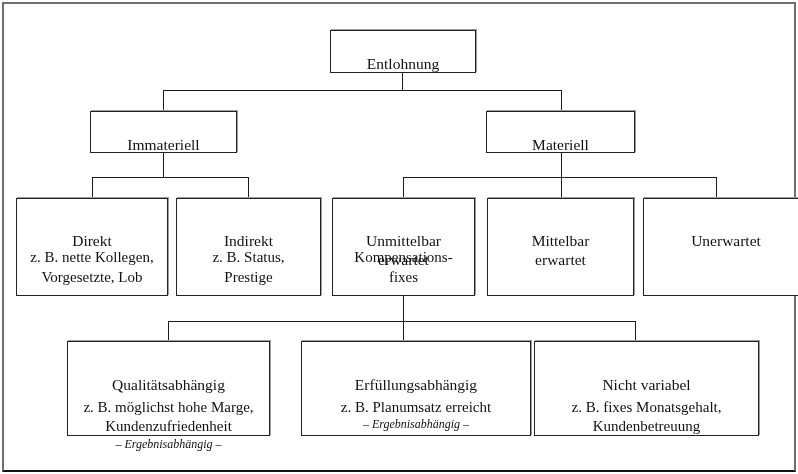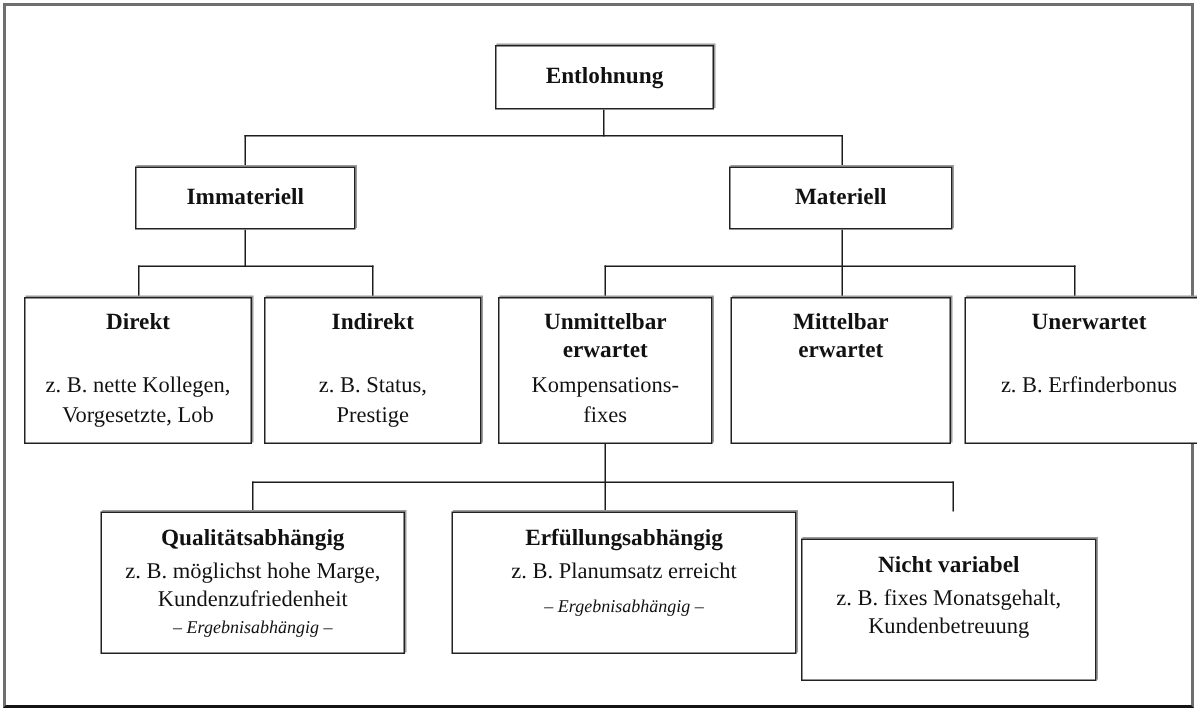--- a/index.html
+++ b/index.html
@@ -22,24 +22,25 @@
     background:#fff;
     border:1px solid #222;
     box-shadow:1px -1px 0 #9c9c9c;
     box-sizing:border-box;
     text-align:center;
     display:flex;
     flex-direction:column;
     align-items:center;
   }
   .box .title{
-    font-weight:bold;
+    font-weight:normal;
     font-size:15.5px;
     line-height:1.22;
     white-space:pre-line;
+    margin-top:26px;
   }
   .box .body{
     font-size:15px;
     line-height:1.3;
     white-space:pre-line;
   }
   .box .note{
     font-size:12px;
     font-style:italic;
     line-height:1.25;
@@ -123,32 +124,31 @@
   <div class="box lvl3" style="left:487px;top:198px;width:147px;height:98px">
     <div class="titlezone">
         <div class="title">Mittelbar
 erwartet</div>
       </div>
   </div>
   <div class="box lvl3" style="left:643px;top:198px;width:166px;height:98px">
     <div class="titlezone">
         <div class="title">Unerwartet</div>
       </div>
-    <div class="body">z. B. Erfinderbonus</div>
   </div>
 
   <div class="box lvl4" style="left:67px;top:341px;width:203px;height:95px">
     <div class="title">Qualitätsabhängig</div>
     <div class="body">z. B. möglichst hohe Marge,
 Kundenzufriedenheit</div>
     <div class="note">– Ergebnisabhängig –</div>
   </div>
   <div class="box lvl4" style="left:301px;top:341px;width:230px;height:95px">
     <div class="title">Erfüllungsabhängig</div>
     <div class="body">z. B. Planumsatz erreicht</div>
     <div class="note">– Ergebnisabhängig –</div>
   </div>
-  <div class="box lvl4" style="left:534px;top:359px;width:197px;height:95px">
+  <div class="box lvl4" style="left:534px;top:341px;width:225px;height:95px">
     <div class="title">Nicht variabel</div>
     <div class="body">z. B. fixes Monatsgehalt,
 Kundenbetreuung</div>
   </div>
 </div>
 
 </body></html>

